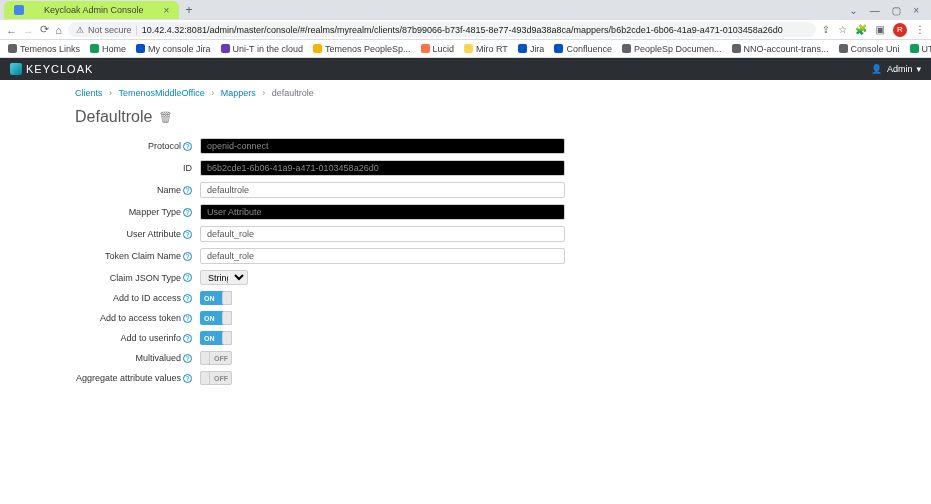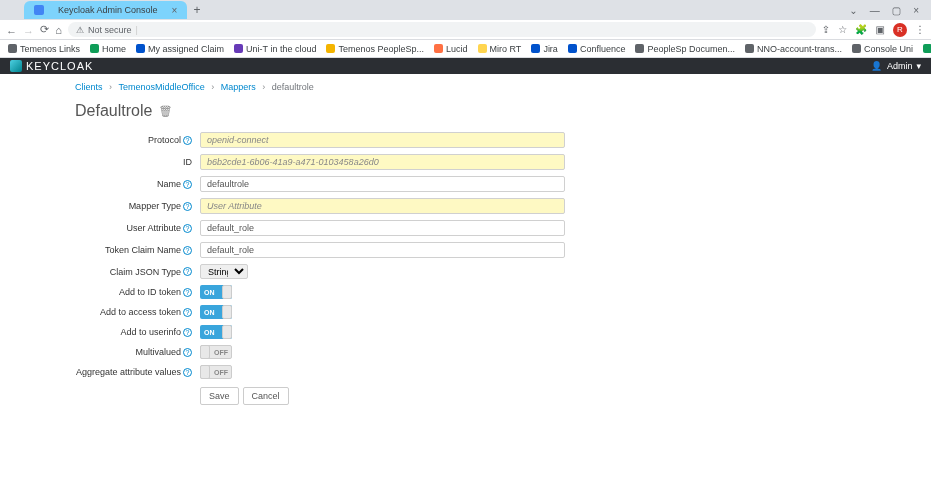--- a/index.html
+++ b/index.html
@@ -1,59 +1,59 @@
 <!DOCTYPE html>
 <html><head>
 <meta charset="utf-8">
 <style>
 * { margin: 0; padding: 0; box-sizing: border-box; }
 body { font-family: "Segoe UI", Arial, sans-serif; font-size: 11px; background: #fff; color: #333; width: 931px; height: 504px; overflow: hidden; }
 
 
 .browser-chrome { background: #dee1e6; }
 .tab-strip { display: flex; align-items: center; padding: 0 4px; height: 20px; }
-.tab { background: #7dd3fc; border-radius: 6px 6px 0 0; padding: 3px 10px; display: flex; align-items: center; gap: 14px; font-size: 9px; color: #3c4043; height: 18px; margin-left: 20px; }
+.tab { background: #bef264; border-radius: 6px 6px 0 0; padding: 3px 10px; display: flex; align-items: center; gap: 20px; font-size: 9px; color: #3c4043; height: 18px; }
 .tab-favicon { width: 10px; height: 10px; background: #4285f4; border-radius: 2px; }
 .tab-close { font-size: 10px; color: #5f6368; cursor: pointer; }
 .new-tab { font-size: 12px; color: #5f6368; margin-left: 6px; cursor: pointer; }
 .win-ctrls { margin-left: auto; display: flex; gap: 12px; padding-right: 8px; font-size: 10px; color: #5f6368; }
 .win-ctrls span { cursor: pointer; }
 
 .addr-bar { display: flex; align-items: center; padding: 2px 6px; gap: 6px; background: #fff; height: 20px; border-bottom: 1px solid #dadce0; }
 .nav-btn { font-size: 11px; color: #5f6368; cursor: pointer; }
 .url-box { flex: 1; display: flex; align-items: center; gap: 4px; background: #f1f3f4; border-radius: 10px; padding: 2px 8px; font-size: 9px; color: #5f6368; height: 15px; }
 .url-text { color: #202124; }
 .addr-icons { display: flex; gap: 8px; align-items: center; font-size: 10px; color: #5f6368; }
 .prof-circle { width: 14px; height: 14px; border-radius: 50%; background: #d93025; color: #fff; display: flex; align-items: center; justify-content: center; font-size: 8px; }
 
 .bookmarks { display: flex; align-items: center; gap: 10px; padding: 2px 8px; background: #fff; border-bottom: 1px solid #dadce0; font-size: 9px; color: #3c4043; height: 18px; overflow: hidden; }
 .bm { display: flex; align-items: center; gap: 3px; cursor: pointer; white-space: nowrap; }
 .bm-ico { width: 9px; height: 9px; border-radius: 2px; flex-shrink: 0; }
 
 
-.kc-header { background: #2b2e33; color: #fff; display: flex; align-items: center; padding: 0 10px; height: 16px; gap: 8px; }
+.kc-header { background: #2b2e33; color: #fff; display: flex; align-items: center; padding: 0 10px; height: 22px; gap: 8px; }
 .kc-logo { display: flex; align-items: center; gap: 4px; font-size: 11px; font-weight: 300; letter-spacing: 1px; }
 .kc-logo-ico { width: 12px; height: 12px; background: linear-gradient(135deg,#4dd0e1,#00838f); border-radius: 2px; }
 .kc-user { margin-left: auto; font-size: 9px; display: flex; align-items: center; gap: 4px; cursor: pointer; }
 
 
 .content { padding: 8px 0 0 75px; }
 .breadcrumb { font-size: 9px; margin-bottom: 10px; }
 .breadcrumb a { color: #0088ce; text-decoration: none; cursor: pointer; }
 .breadcrumb .sep { margin: 0 4px; color: #8b8d8f; }
 .breadcrumb .cur { color: #72767b; }
 
 .page-title { font-size: 16px; color: #555; font-weight: 400; margin-bottom: 12px; display: flex; align-items: center; gap: 6px; }
 .trash-ico { font-size: 11px; color: #888; cursor: pointer; }
 
 .form-row { display: flex; align-items: center; margin-bottom: 6px; }
 .form-label { width: 125px; font-size: 9px; color: #333; padding-right: 8px; display: flex; justify-content: flex-end; align-items: center; gap: 2px; }
 .help-ico { font-size: 7px; color: #0088ce; border: 1px solid #0088ce; border-radius: 50%; width: 9px; height: 9px; display: inline-flex; align-items: center; justify-content: center; cursor: pointer; }
 .form-control { width: 365px; padding: 3px 6px; font-size: 9px; border: 1px solid #d0d0d0; border-radius: 2px; color: #555; background: #fff; height: 16px; }
-.form-control[disabled] { background: #fef9c3; color: #888; font-style: italic; }
+.form-control[disabled] { background: #000000; color: #888; }
 .form-select { width: 48px; padding: 1px 3px; font-size: 9px; border: 1px solid #d0d0d0; border-radius: 2px; height: 15px; }
 
 .toggle { width: 32px; height: 14px; border-radius: 2px; display: flex; align-items: center; font-size: 7px; font-weight: 600; color: #fff; cursor: pointer; position: relative; }
 .toggle.on { background: #39a5dc; }
 .toggle.on::before { content: attr(data-txt); padding-left: 4px; }
 .toggle.on::after { content: ""; position: absolute; right: 0; width: 10px; height: 14px; background: #e8e8e8; border: 1px solid #ccc; border-radius: 2px; box-sizing: border-box; }
 .toggle.off { background: #e8e8e8; border: 1px solid #ccc; color: #888; justify-content: flex-end; box-sizing: border-box; }
 .toggle.off::before { content: ""; position: absolute; left: -1px; top: -1px; width: 10px; height: 14px; background: #e8e8e8; border: 1px solid #ccc; border-radius: 2px; box-sizing: border-box; }
 .toggle.off::after { content: attr(data-txt); padding-right: 3px; }
 
@@ -81,20 +81,21 @@
 
   <div class="addr-bar">
     <span class="nav-btn">←</span>
     <span class="nav-btn" style="opacity:.4">→</span>
     <span class="nav-btn">⟳</span>
     <span class="nav-btn">⌂</span>
     <div class="url-box">
       <span>⚠</span>
       <span>Not secure</span>
       <span style="color:#ccc">|</span>
+      <span class="url-text">10.42.4.32:8081/admin/master/console/#/realms/myrealm/clients/87b99066-b73f-4815-8e77-493d9a38a8ca/mappers/b6b2cde1-6b06-41a9-a471-0103458a26d0</span>
     </div>
     <div class="addr-icons">
       <span>⇪</span>
       <span>☆</span>
       <span>🧩</span>
       <span>▣</span>
       <div class="prof-circle">
           <span>R</span>
         </div>
       <span>⋮</span>
@@ -105,21 +106,21 @@
       <div class="bm">
         <div class="bm-ico" style="background: rgb(95, 99, 104);"></div>
         <span>Temenos Links</span>
       </div>
       <div class="bm">
         <div class="bm-ico" style="background: rgb(15, 157, 88);"></div>
         <span>Home</span>
       </div>
       <div class="bm">
         <div class="bm-ico" style="background: rgb(0, 82, 204);"></div>
-        <span>My assigned Claim</span>
+        <span>My console Jira</span>
       </div>
       <div class="bm">
         <div class="bm-ico" style="background: rgb(103, 58, 183);"></div>
         <span>Uni-T in the cloud</span>
       </div>
       <div class="bm">
         <div class="bm-ico" style="background: rgb(244, 180, 0);"></div>
         <span>Temenos PeopleSp...</span>
       </div>
       <div class="bm">
@@ -235,21 +236,21 @@
   <div class="form-row">
     <div class="form-label">
         <span>Claim JSON Type</span>
         <span class="help-ico">?</span>
       </div>
     <select class="form-select"><option>String</option></select>
   </div>
 
   <div class="form-row">
     <div class="form-label">
-        <span>Add to ID token</span>
+        <span>Add to ID access</span>
         <span class="help-ico">?</span>
       </div>
     <div class="toggle on" data-txt="ON"></div>
   </div>
 
   <div class="form-row">
     <div class="form-label">
         <span>Add to access token</span>
         <span class="help-ico">?</span>
       </div>
@@ -273,17 +274,13 @@
   </div>
 
   <div class="form-row">
     <div class="form-label">
         <span>Aggregate attribute values</span>
         <span class="help-ico">?</span>
       </div>
     <div class="toggle off" data-txt="OFF"></div>
   </div>
 
-  <div class="form-actions">
-    <button class="btn">Save</button>
-    <button class="btn">Cancel</button>
-  </div>
 </div>
 
 </body></html>

